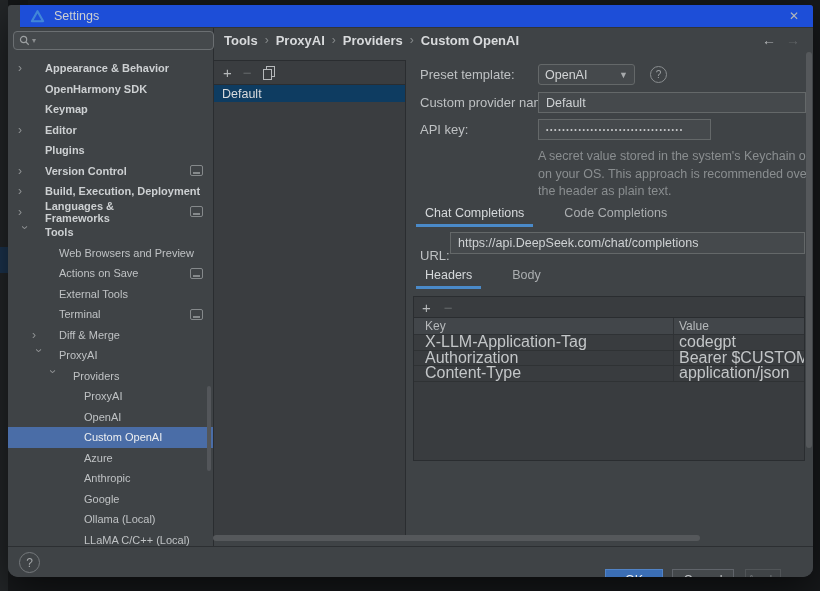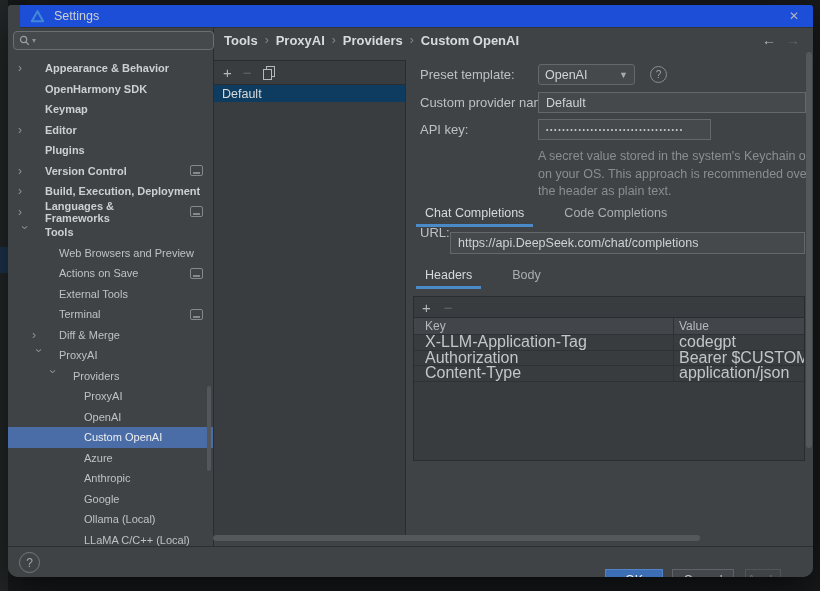--- a/index.html
+++ b/index.html
@@ -78,21 +78,21 @@
   .hint{position:absolute;left:530px;top:143px;width:268px;font-size:12.5px;line-height:17.5px;color:#8A8E90;}
   .hint div{white-space:nowrap;overflow:hidden;}
 
   .tabs{position:absolute;display:flex;gap:22px;height:26px;}
   .tabs1{left:408px;top:196px;}
   .tabs2{left:408px;top:258px;}
   .tab{display:flex;align-items:center;padding:0 9px;border-bottom:3px solid transparent;
        color:#ABAEB0;font-size:12.5px;}
   .tab.sel{color:#D6D9DB;border-bottom-color:#4A8AC9;}
 
-  .url-lbl{top:217px;line-height:22px;}
+  .url-lbl{top:240px;line-height:22px;}
   .f-url{left:442px;top:227px;width:355px;height:22px;}
 
   
   .tablebox{position:absolute;left:405px;top:291px;width:392px;height:165px;background:#393C3F;
             border:1px solid #2A2D30;box-sizing:border-box;overflow:hidden;}
   .tb-toolbar{height:20px;border-bottom:1px solid #2A2D30;display:flex;align-items:center;
               padding-left:8px;gap:13px;}
   .tb-head{height:17px;background:#42464A;display:flex;font-size:12px;color:#B6B9BB;
            border-bottom:1px solid #2F3235;box-sizing:border-box;}
   .tb-row{height:15.5px;display:flex;font-size:16px;color:#C3C6C8;border-bottom:1px solid rgba(0,0,0,.16);box-sizing:border-box;}

